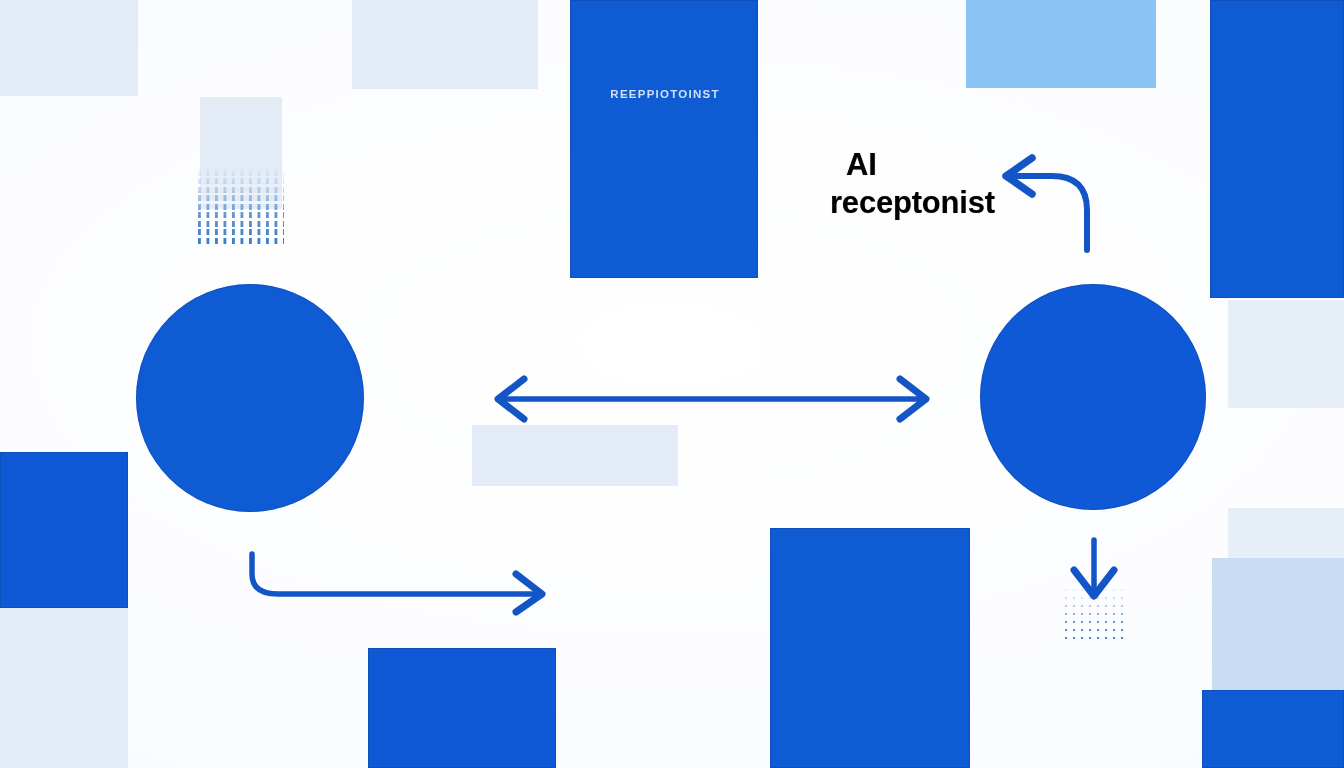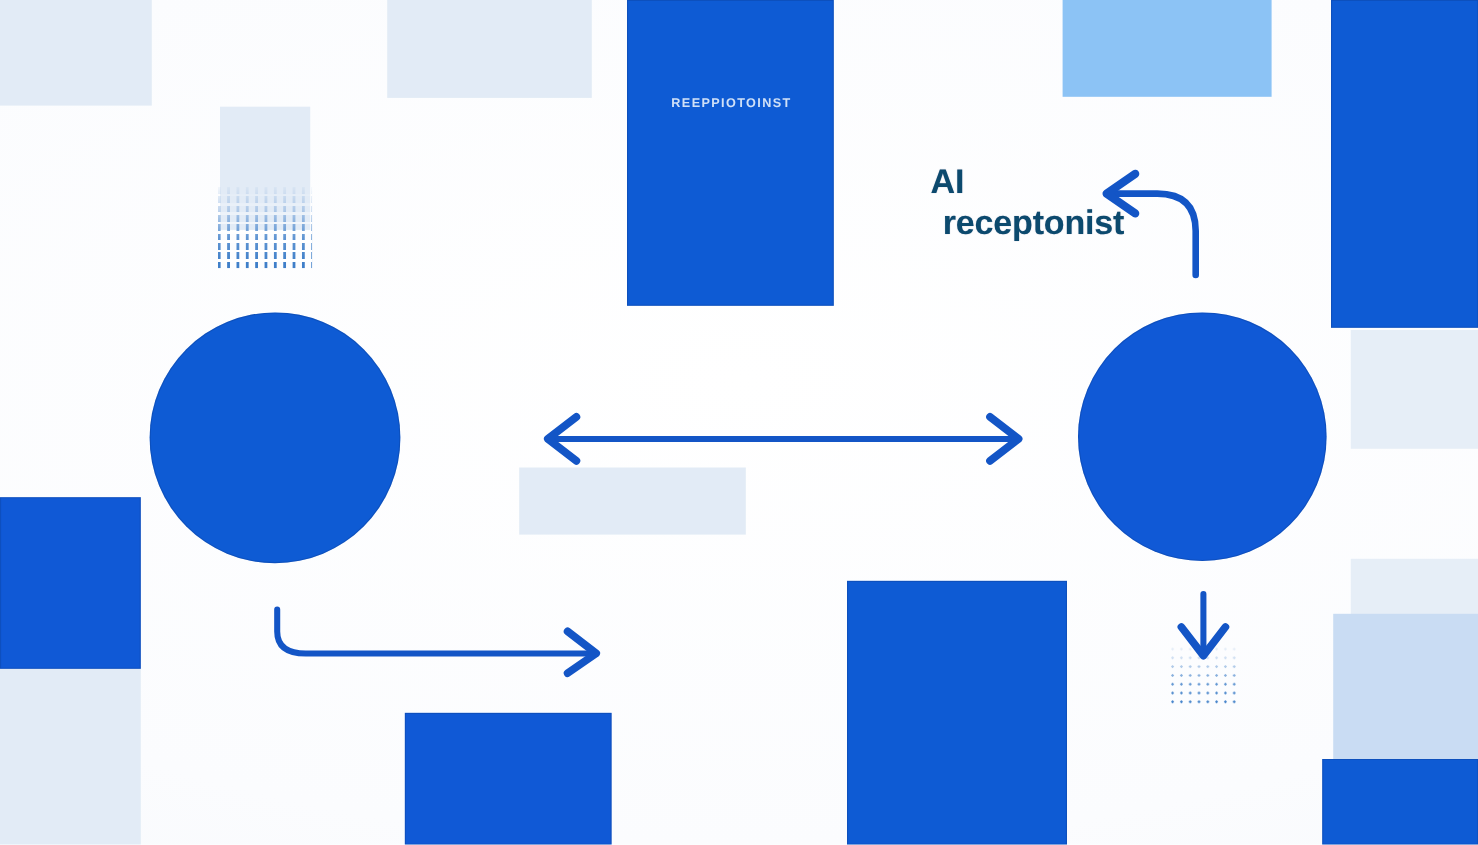--- a/index.html
+++ b/index.html
@@ -61,26 +61,26 @@
   #headline {
     position: absolute;
     left: 792px;
     top: 146px;
     width: 230px;
     font-family: "Liberation Sans", sans-serif;
     font-weight: bold;
     font-size: 31px;
     line-height: 1.23;
     letter-spacing: -0.2px;
-    color: #0c4a6e;
+    color: #000000;
     text-align: left;
     text-shadow: 0 0 1px rgba(22,34,95,0.35);
   }
   #headline .l1 { display: block; padding-left: 54px; }
-  #headline .l2 { display: block; padding-left: 38px; text-align: right; }
+  #headline .l2 { display: block; padding-left: 38px; }
   #headline .l3 { display: block; padding-left: 0px; }
   #poster-caption {
     position: absolute;
     left: 570px;
     top: 88px;
     width: 190px;
     text-align: center;
     font-family: "Liberation Sans", sans-serif;
     font-size: 11.5px;
     font-weight: bold;

